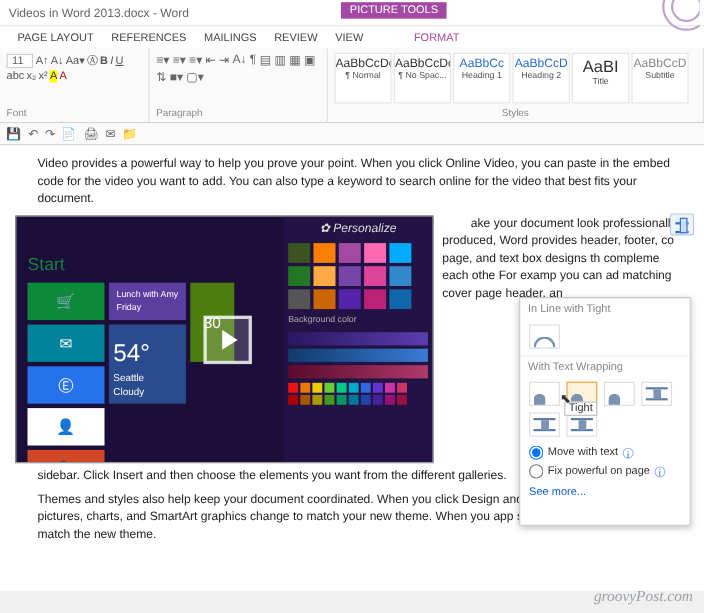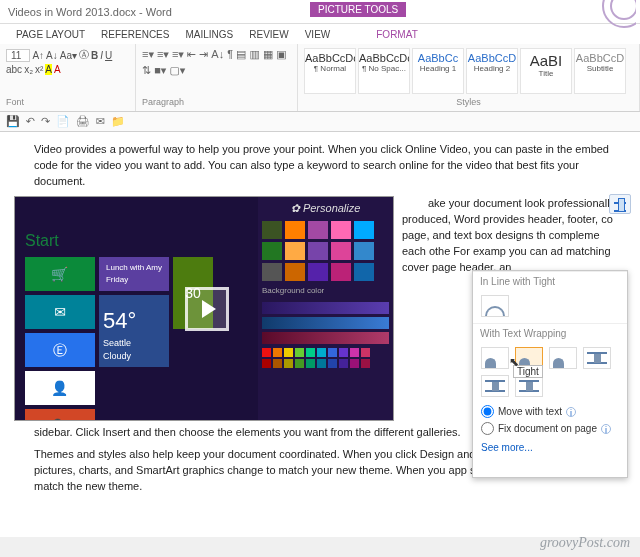--- a/index.html
+++ b/index.html
@@ -240,19 +240,19 @@
     <div style="position:absolute;left:40px;top:22px;background:#fff;border:1px solid #bbb;padding:0 3px;font-size:10px;pointer-events:none">Tight</div>
     <div style="position:absolute;left:36px;top:12px;font-size:12px;pointer-events:none">⬉</div>
   </div>
   <div class="lp-radio">
     <input type="radio" checked="" style="">
     <span>Move with text</span>
     <span class="lp-info">i</span>
   </div>
   <div class="lp-radio">
     <input type="radio" style="">
-    <span>Fix document on page</span>
+    <span>Fix powerful on page</span>
     <span class="lp-info">i</span>
   </div>
   <div class="lp-more">See more...</div>
 </div>
 
 <div class="watermark">groovyPost.com</div>
 
 </body></html>

